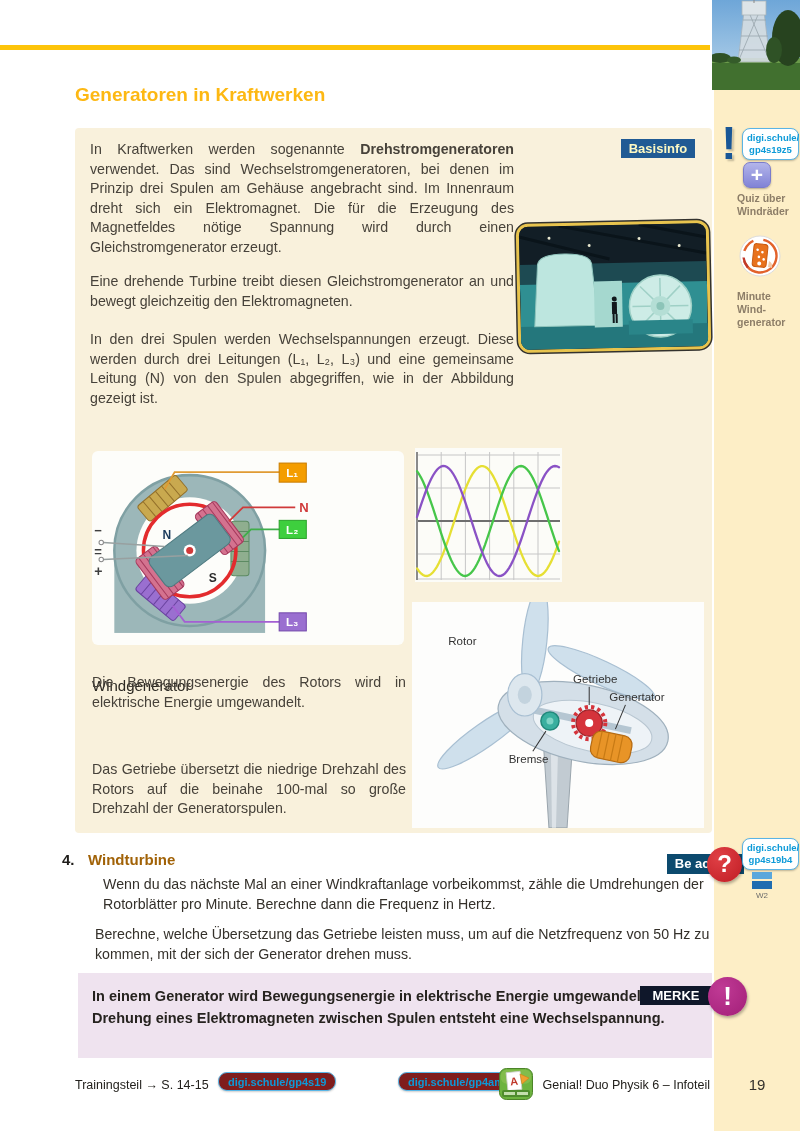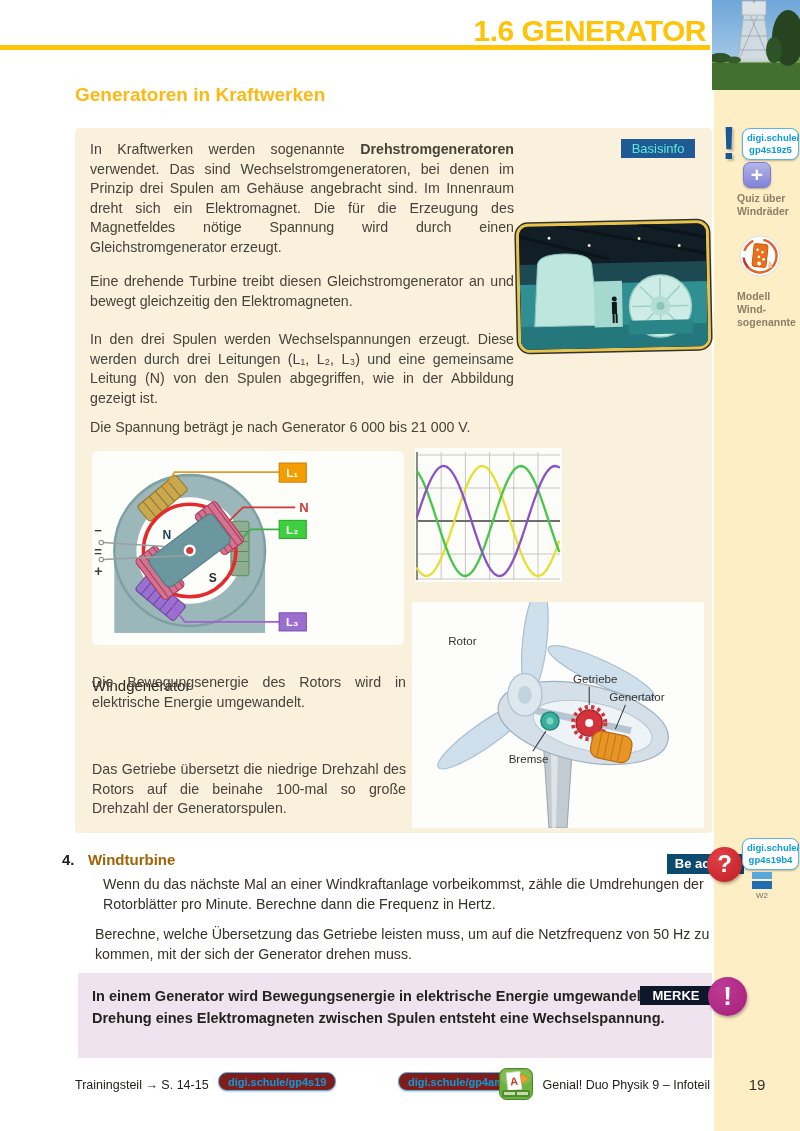--- a/index.html
+++ b/index.html
@@ -51,21 +51,21 @@
   .w2-icon .t { position:absolute; top:0; left:0; width:20px; height:7px; background:#5aa7dc; }
   .w2-icon .b { position:absolute; top:8.5px; left:0; width:20px; height:8.5px; background:#1f6cb0; }
   .w2-label { position:absolute; top:891px; left:752px; width:20px; font-size:8px; color:#6b6b6b; text-align:center; }
   
   .content-box { position:absolute; top:128px; left:75px; width:637px; height:705px; background:#f9f1dc; border-radius:4px; }
   .body-p {
     position:absolute; font-size:14.2px; line-height:1.38; color:#47423a; text-align:justify;
   }
   .basisinfo-badge {
     position:absolute; top:139px; left:621px; width:74px; height:19px; background:#205a94;
-    color:#5eead4; font-size:13px; font-weight:400; text-align:center; line-height:19px;
+    color:#fef9c3; font-size:13px; font-weight:700; text-align:center; line-height:19px;
   }
   
   .plant-photo {
     position:absolute; top:222px; left:517px; width:193px; height:129px; border-radius:12px;
     border:3px solid #e8c44e; box-shadow:0 0 0 1.5px #33322e; overflow:hidden;
     transform:rotate(-1.2deg); background:#121e26;
   }
   
   .gen-figure { position:absolute; top:451px; left:92px; width:312px; height:194px; background:#fdfdfa; border-radius:6px; }
   .sine-figure { position:absolute; top:448px; left:415px; width:147px; height:134px; background:#fbfbf7; }
@@ -97,21 +97,20 @@
     box-shadow:0 1px 2px rgba(0,0,0,.2); cursor:pointer;
   }
   .page-number { position:absolute; top:1076px; left:742px; width:30px; font-size:15px; color:#33302b; text-align:center; }
   svg text { font-family:"Liberation Sans","DejaVu Sans",sans-serif; }
 </style>
 </head>
 <body>
 
 <div id="page">
 
-  <div class="chapter-title">1.6 GENERATOR</div>
   <div class="header-rule"></div>
 
   <div class="top-photo">
     <svg width="88" height="90" viewBox="0 0 88 90">
       <defs>
         <linearGradient id="sky" x1="0" y1="0" x2="0" y2="1">
           <stop offset="0" stop-color="#6ea6d8"></stop>
             <stop offset="1" stop-color="#bdd8ec"></stop>
         </linearGradient>
       </defs>
@@ -132,21 +131,20 @@
   <div class="sidebar"></div>
 
   <div class="section-title">Generatoren in Kraftwerken</div>
 
   <div class="content-box"></div>
   <div class="basisinfo-badge">Basisinfo</div>
 
   <p class="body-p" style="top:140px; left:90px; width:424px;"><span>In Kraftwerken werden sogenannte </span><b>Drehstromgeneratoren</b><span> verwendet. Das sind Wechselstromgeneratoren, bei denen im Prinzip drei Spulen am Gehäuse angebracht sind. Im Innenraum dreht sich ein Elektromagnet. Die für die Erzeugung des Magnetfeldes nötige Spannung wird durch einen Gleichstromgenerator erzeugt.</span></p>
   <p class="body-p" style="top:272px; left:90px; width:424px;">Eine drehende Turbine treibt diesen Gleichstromgenerator an und bewegt gleichzeitig den Elektromagneten.</p>
   <p class="body-p" style="top:330px; left:90px; width:424px;">In den drei Spulen werden Wechselspannungen erzeugt. Diese werden durch drei Leitungen (L₁, L₂, L₃) und eine gemeinsame Leitung (N) von den Spulen abgegriffen, wie in der Abbildung gezeigt ist.</p>
-  <p class="body-p" style="top:418px; left:90px; width:610px; text-align:left;">Die Spannung beträgt je nach Generator 6 000 bis 21 000 V.</p>
 
   <div class="plant-photo">
     <svg width="187" height="123" viewBox="0 0 187 123">
       <rect width="187" height="123" fill="#121e26"></rect>
       <rect y="38" width="187" height="26" fill="#1d4a52"></rect>
       <rect y="58" width="187" height="65" fill="#2f8f92"></rect>
       <rect y="100" width="187" height="23" fill="#24777c"></rect>
       <path d="M0 10 L90 34 M40 0 L187 30 M120 0 L187 14" stroke="#0a141a" stroke-width="3" fill="none"></path>
       <circle cx="30" cy="12" r="1.5" fill="#e8e8d0"></circle>
         <circle cx="70" cy="20" r="1.5" fill="#e8e8d0"></circle>
@@ -329,23 +327,23 @@
         <circle cx="18" cy="15" r="1.3" fill="#fff"></circle>
           <circle cx="23" cy="17" r="1.3" fill="#fff"></circle>
         <circle cx="20" cy="22" r="1.3" fill="#fff"></circle>
           <circle cx="25" cy="24" r="1.3" fill="#fff"></circle>
         <circle cx="21" cy="28.5" r="2" fill="#fff"></circle>
       </g>
       <path d="M30 26 q4 2 3 7 l-4 -1 z" fill="#f0c9a8"></path>
     </svg>
   </div>
   <div class="side-label" style="top:290px; left:737px; width:64px;">
-    <div>Modell</div>
+    <div>Minute</div>
       <div>Wind-</div>
-      <div>sogenannte</div>
+      <div>generator</div>
   </div>
   <div class="circle-badge q-circle">?</div>
   <div class="digi-pill" style="top:838px; left:742px; width:57px;">
     <div>digi.schule/</div>
       <div>gp4s19b4</div>
   </div>
   <div class="w2-icon">
       <div class="t"></div>
       <div class="b"></div>
     </div>
@@ -362,16 +360,16 @@
       <g transform="rotate(-6 15 13)">
         <rect x="8" y="4" width="14" height="18" fill="#fff" stroke="#cfcfcf" stroke-width="0.8"></rect>
         <text x="15" y="17" font-size="11" font-weight="700" fill="#c0392b" text-anchor="middle">A</text>
       </g>
       <path d="M21 6 L30 10 L23 16 Z" fill="#f0a030" stroke="#d08010" stroke-width="0.6"></path>
       <rect x="3" y="22" width="28" height="7" rx="2" fill="#4e8c2d"></rect>
       <rect x="5" y="24" width="11" height="3" fill="#d8ecc4" opacity="0.85"></rect>
       <rect x="18" y="24" width="11" height="3" fill="#d8ecc4" opacity="0.85"></rect>
     </svg>
   </div>
-  <div class="footer-text" style="top:1078px; left:540px; width:170px; text-align:right;">Genial! Duo Physik 9 – Infoteil</div>
+  <div class="footer-text" style="top:1078px; left:540px; width:170px; text-align:right;">Genial! Duo Physik 6 – Infoteil</div>
   <div class="page-number">19</div>
 
 </div>
 
 </body></html>

